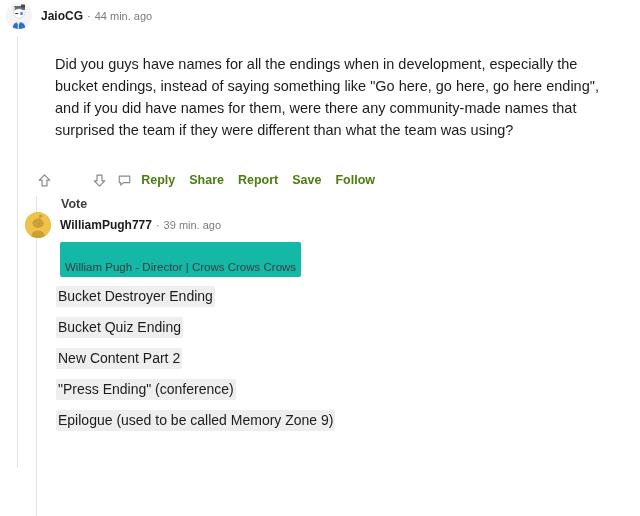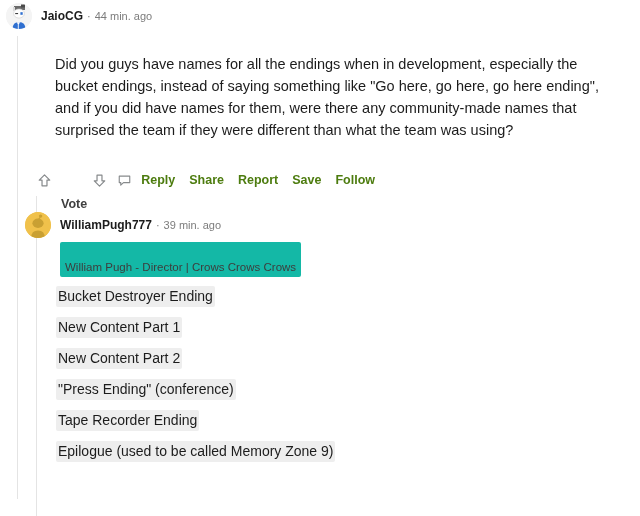--- a/index.html
+++ b/index.html
@@ -268,24 +268,23 @@
       </div>
     </div>
 
     <div class="flair-row">
       <span class="flair">William Pugh - Director | Crows Crows Crows</span>
     </div>
 
     <div class="c-body lvl1" style="padding-top:9px;">
       <div id="code-list">
           <div class="codeline"><span class="code">Bucket Destroyer Ending</span></div>
-          <div class="codeline"><span class="code">New Content Part 1</span></div>
+          <div class="codeline"><span class="code">Bucket Quiz Ending</span></div>
           <div class="codeline"><span class="code">New Content Part 2</span></div>
           <div class="codeline"><span class="code">"Press Ending" (conference)</span></div>
-          <div class="codeline"><span class="code">Tape Recorder Ending</span></div>
           <div class="codeline"><span class="code">Epilogue (used to be called Memory Zone 9)</span></div>
         </div>
     </div>
 
     <div class="spacer8"></div>
 
     <div class="actions lvl1">
       
       
       

